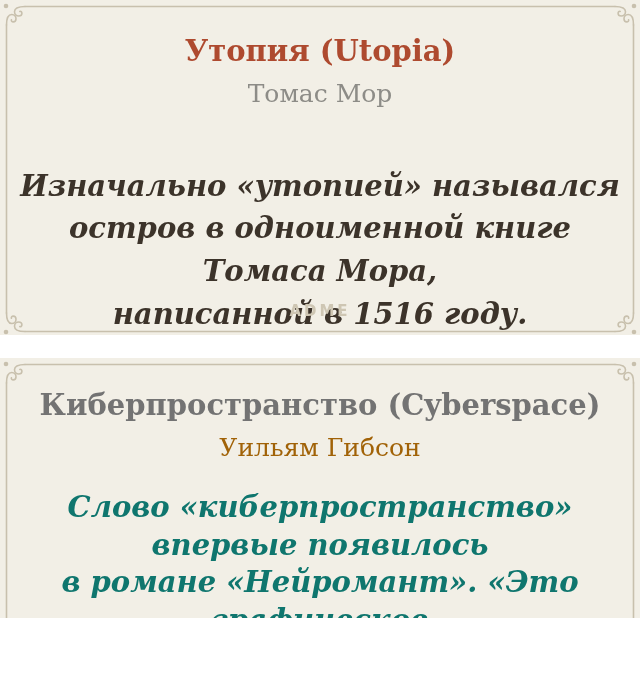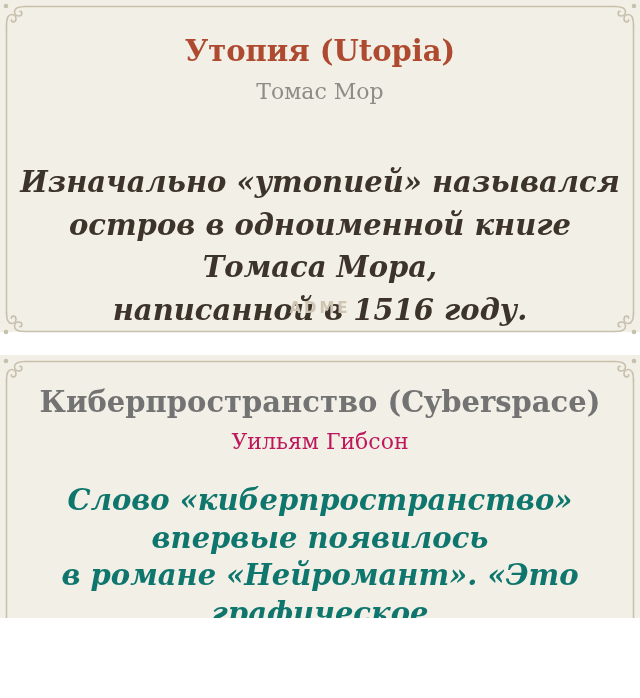--- a/index.html
+++ b/index.html
@@ -33,21 +33,21 @@
   }
   .title {
     margin: 0;
     font-size: 29px;
     font-weight: bold;
     line-height: 1.2;
     letter-spacing: 0px;
   }
   .author {
     margin: 10px 0 0 0;
-    font-size: 22px;
+    font-size: 25px;
     font-weight: normal;
     color: #8d8c87;
     line-height: 1.2;
   }
   .body-text {
     margin: 0 auto;
     width: 600px;
     font-size: 29px;
     font-weight: bold;
     color: #3c332a;
@@ -115,21 +115,21 @@
         <path d="M25 328.5 H615"></path>
         <path d="M6.5 25 V310"></path>
         <path d="M633.5 25 V310"></path>
       </g>
       <use href="#crn2"></use>
       <use href="#crn2" transform="translate(640,0) scale(-1,1)"></use>
       <use href="#crn2" transform="translate(0,335) scale(1,-1)"></use>
       <use href="#crn2" transform="translate(640,335) scale(-1,-1)"></use>
     </svg>
     <h1 class="title" style="color: #737373;">Киберпространство (Cyberspace)</h1>
-    <h2 class="author" style="color: #be185d;">Уильям Гибсон</h2>
+    <h2 class="author" style="color: #a16207;">Уильям Гибсон</h2>
     <p class="body-text" style="color: #0f766e;">Слово «киберпространство» впервые появилось
 в романе «Нейромант». «Это графическое
 представление данных, хранящихся в памяти
 каждого компьютера, включенного
 в общечеловеческую сеть».</p>
     <div class="brand" style="color: rgb(206, 198, 179);">ADME</div>
   </section>
 
 </div>
 

